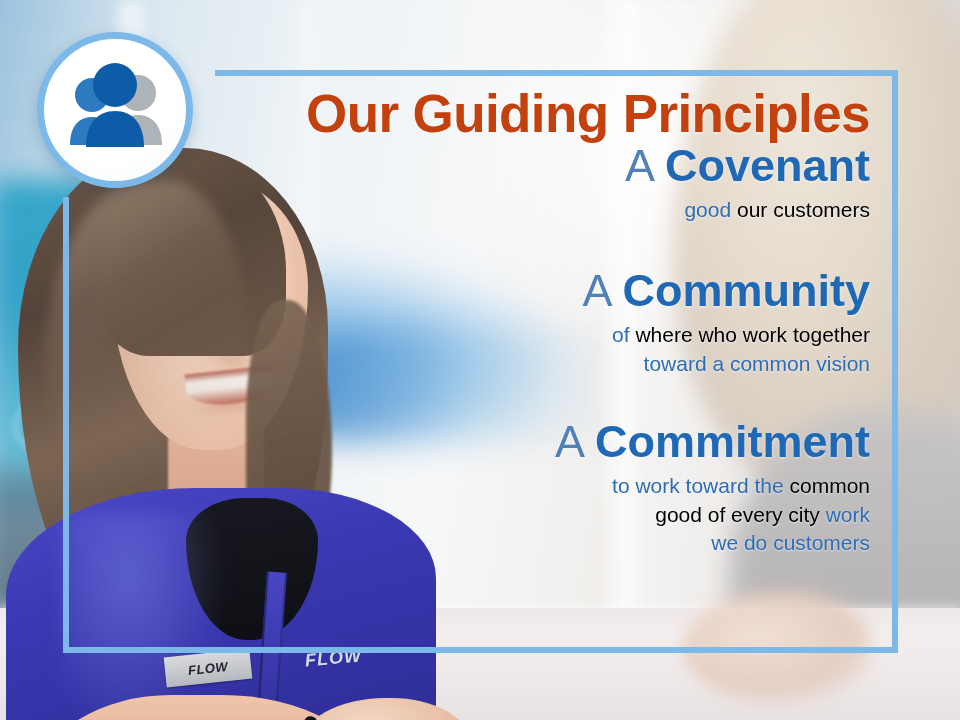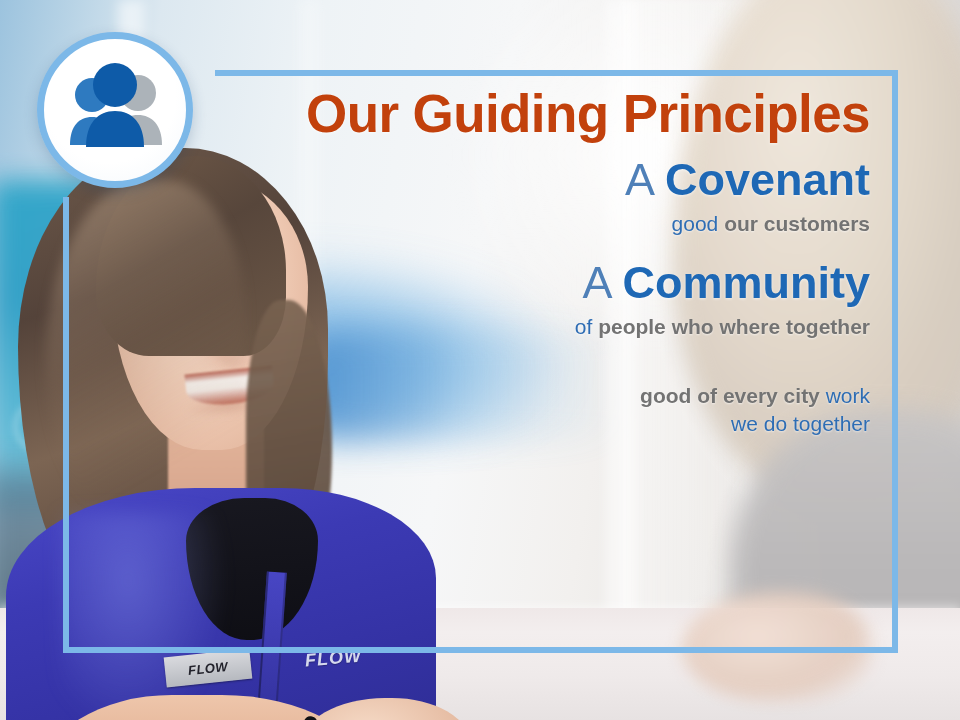--- a/index.html
+++ b/index.html
@@ -274,22 +274,22 @@
   .title {
     margin: 0;
     font-family: "Liberation Sans", sans-serif;
     font-weight: 700;
     font-size: 53px;
     line-height: 1.05;
     letter-spacing: -0.6px;
     color: #c2410c;
     text-shadow: 0 1px 3px rgba(255,255,255,.65);
   }
-  .block { margin-top: 14px; }
-  .block.b2 { margin-top: 20px; }
+  .block { }
+  .block.b2 { margin-top: 42px; }
   .block.b3 { margin-top: 40px; }
   .headline {
     margin: 0;
     font-family: "Liberation Sans", sans-serif;
     font-size: 45px;
     line-height: 1.08;
     color: #2a6cb3;
     text-shadow: 0 1px 3px rgba(255,255,255,.6);
     white-space: nowrap;
   }
@@ -297,21 +297,21 @@
   .headline .key  { font-weight: 700; color: #1e68b5; }
   .sub {
     margin: 6px 0 0 0;
     font-family: "Liberation Sans", sans-serif;
     font-size: 21px;
     line-height: 1.35;
     font-weight: 400;
     color: #2e6db4;
     text-shadow: 0 1px 2px rgba(255,255,255,.6);
   }
-  .sub b { font-weight: 700; color: #737373; }
+  .sub b { font-weight: 400; color: #000000; }
   .sub .ln { display: block; }
 </style>
 </head>
 <body>
 
 <div id="stage">
 
   <div class="bg-layer bg-base"></div>
   <div class="bg-left-sign"></div>
   <div class="bg-left-sign-2"></div>
@@ -393,24 +393,30 @@
           <span class="ln"><span>good </span><b>our customers</b></span>
         </p>
     </div>
 
     <div class="block b2">
       <p class="headline">
         <span class="lead">A</span>
         <span class="key">Community</span>
       </p>
       <p class="sub">
-          <span class="ln"><span>of </span><b>people who where together</b></span>
+          <span class="ln"><span>of </span><b>where who work together</b></span>
+          <span class="ln"><span>toward a common vision</span></span>
         </p>
     </div>
 
     <div class="block b3">
+      <p class="headline">
+        <span class="lead">A</span>
+        <span class="key">Commitment</span>
+      </p>
       <p class="sub">
+          <span class="ln"><span>to work toward the </span><b>common</b></span>
           <span class="ln"><b>good of every city</b><span> work</span></span>
-          <span class="ln"><span>we do together</span></span>
+          <span class="ln"><span>we do customers</span></span>
         </p>
     </div>
   </div>
 </div>
 
 </body></html>

